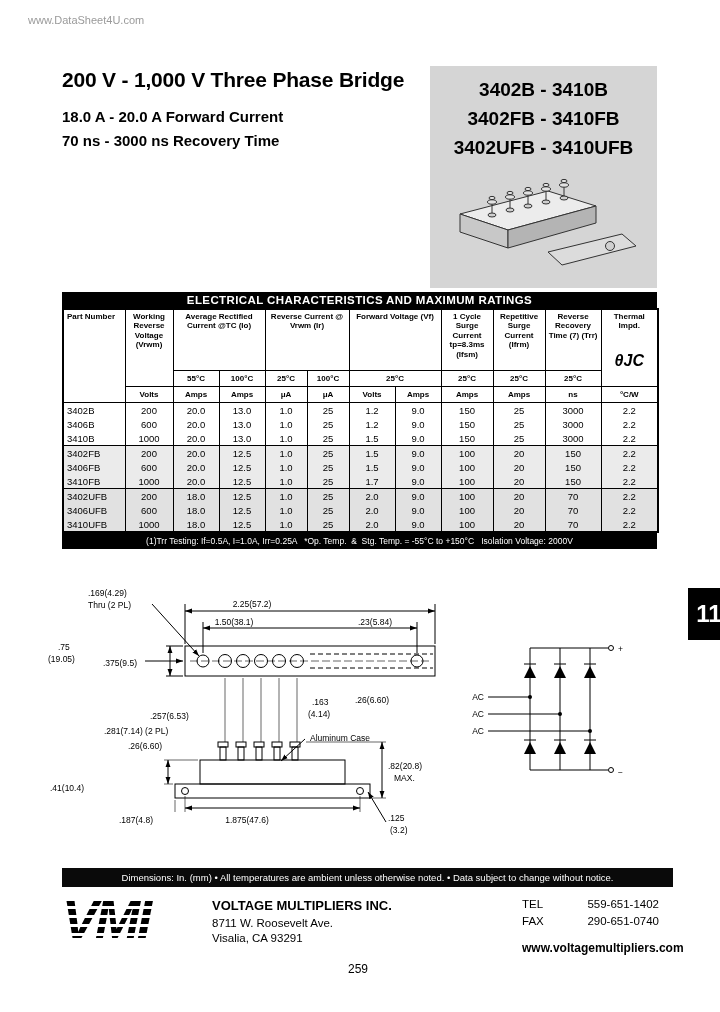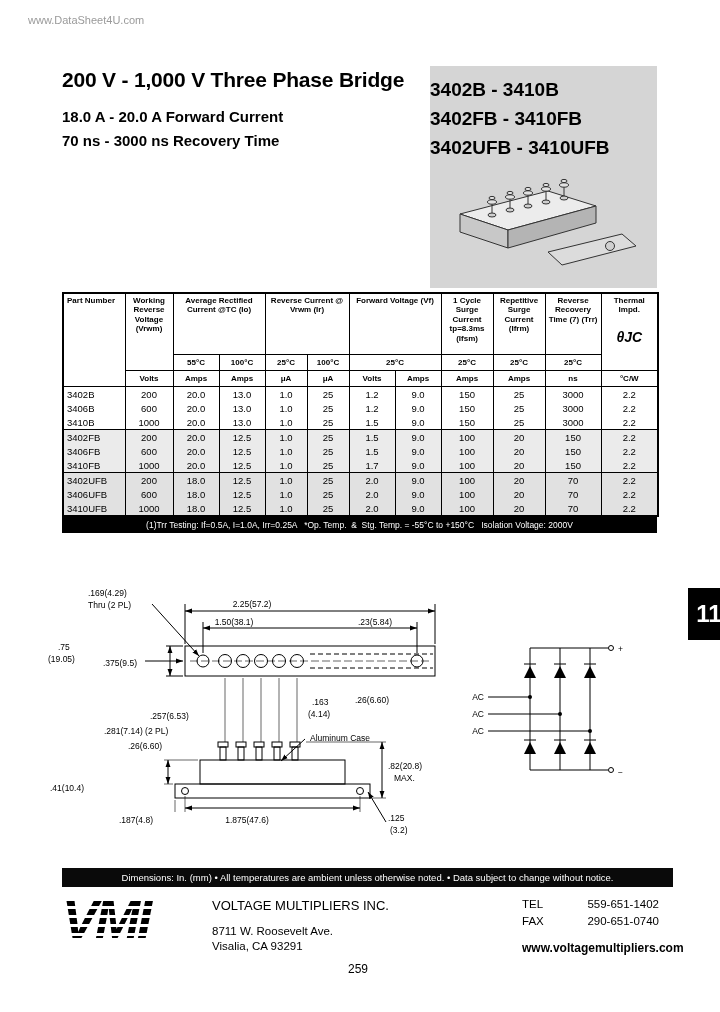--- a/index.html
+++ b/index.html
@@ -4,55 +4,55 @@
 <style>
   html,body{margin:0;padding:0}
   body{width:720px;height:1012px;position:relative;background:#fff;color:#000;
        font-family:"Liberation Sans",sans-serif;overflow:hidden}
   .abs{position:absolute}
   .watermark{left:28px;top:14px;font-size:11px;color:#9a9a9a}
   .title{left:62px;top:68px;font-size:21px;font-weight:bold;letter-spacing:-0.2px}
   .sub1{left:62px;top:108px;font-size:15px;font-weight:bold}
   .sub2{left:62px;top:132px;font-size:15px;font-weight:bold}
   .part-box{left:430px;top:66px;width:227px;height:222px;background:#d5d5d5}
-  .part-box .pn-line{font-size:19px;font-weight:bold;height:29px;line-height:29px}
+  .part-box .pn-line{font-size:19px;font-weight:bold;text-align:center;height:29px;line-height:29px}
   .part-box .pn-wrap{padding-top:9px}
   .pkg-svg{display:block;margin-top:2px}
 
   
   #ratings{left:62px;top:292px;width:595px}
   .tbl-title{background:#000;color:#fff;font-size:11.5px;font-weight:bold;text-align:center;
              padding:2px 0;letter-spacing:.4px}
   #ratings table{border-collapse:collapse;width:595px;table-layout:fixed;border:2px solid #000}
   #ratings thead th{border:1px solid #000;font-weight:bold;font-size:8px;line-height:1.18;
                     padding:2px 1px;vertical-align:top;text-align:center}
   #ratings thead tr.h1 th{height:56px}
   #ratings thead tr.h2 th,#ratings thead tr.h3 th{height:13px;padding:1px 0;vertical-align:middle}
   #ratings th.pn{text-align:left;padding-left:3px}
-  #ratings .theta{font-size:14px;font-style:italic;margin-top:14px}
+  #ratings .theta{font-size:16px;font-style:italic;margin-top:21px}
   #ratings tbody td,#ratings tbody th{font-size:9.5px;font-weight:normal;text-align:center;
                     padding:1px 2px;border-left:1px solid #000;height:12px}
   #ratings tbody th{text-align:left;padding-left:3px}
   tr.g1 td,tr.g1 th{background:#ebebeb}
   tr.g2 td,tr.g2 th{background:#e1e1e1}
   tr.gstart td,tr.gstart th{border-top:1.5px solid #000}
   .tbl-foot{background:#000;color:#fff;font-size:8.5px;text-align:center;padding:3px 0;white-space:pre}
 
   .section-tab{left:688px;top:588px;width:42px;height:52px;background:#000;color:#fff;
                display:flex;align-items:center;justify-content:center;font-size:24px;font-weight:bold}
   .drawing{left:0;top:578px}
   .drawing text{font-size:8.5px;fill:#000}
 
   .note-bar{left:62px;top:868px;width:595px;background:#0a0a0a;color:#fff;font-size:9.5px;
             text-align:center;padding:4px 8px}
   .logo{left:62px;top:894px;width:148px;height:54px}
   .logo .vmi{font-style:italic;font-weight:bold;font-size:54px;line-height:50px;letter-spacing:-3px}
   .logo .stripe{position:absolute;left:-4px;width:108%;height:3px;background:#fff}
   .company{left:212px;top:898px}
-  .company .cname{font-size:13px;font-weight:normal;margin-bottom:12px}
+  .company .cname{font-size:13px;font-weight:bold;margin-bottom:4px}
   .company .cline{font-size:11.5px;margin-bottom:3px}
   .contact{left:522px;top:898px;width:137px;font-size:11.5px}
   .contact .crow{display:flex;justify-content:space-between;margin-bottom:5px}
   .contact .web{font-size:12px;font-weight:bold;margin-top:14px}
   .pageno{left:0;top:962px;width:716px;text-align:center;font-size:12px}
 </style>
 </head>
 <body>
 
 <div class="abs watermark">www.DataSheet4U.com</div>
@@ -94,20 +94,21 @@
         <line x1="134" y1="34" x2="134" y2="21"></line>
           <ellipse cx="134" cy="34" rx="4" ry="2" fill="#cfcfcf"></ellipse>
           <ellipse cx="134" cy="21" rx="4.5" ry="2.2" fill="#e2e2e2"></ellipse>
           <ellipse cx="134" cy="17" rx="3" ry="1.6" fill="#e2e2e2"></ellipse>
       </g>
     </g>
   </svg>
 </div>
 
 <div class="abs" id="ratings">
+  <div class="tbl-title">ELECTRICAL CHARACTERISTICS AND MAXIMUM RATINGS</div>
   <table>
     <colgroup>
       <col style="width:62px">
         <col style="width:48px">
         <col style="width:46px">
         <col style="width:46px">
       <col style="width:42px">
         <col style="width:42px">
         <col style="width:46px">
         <col style="width:46px">

